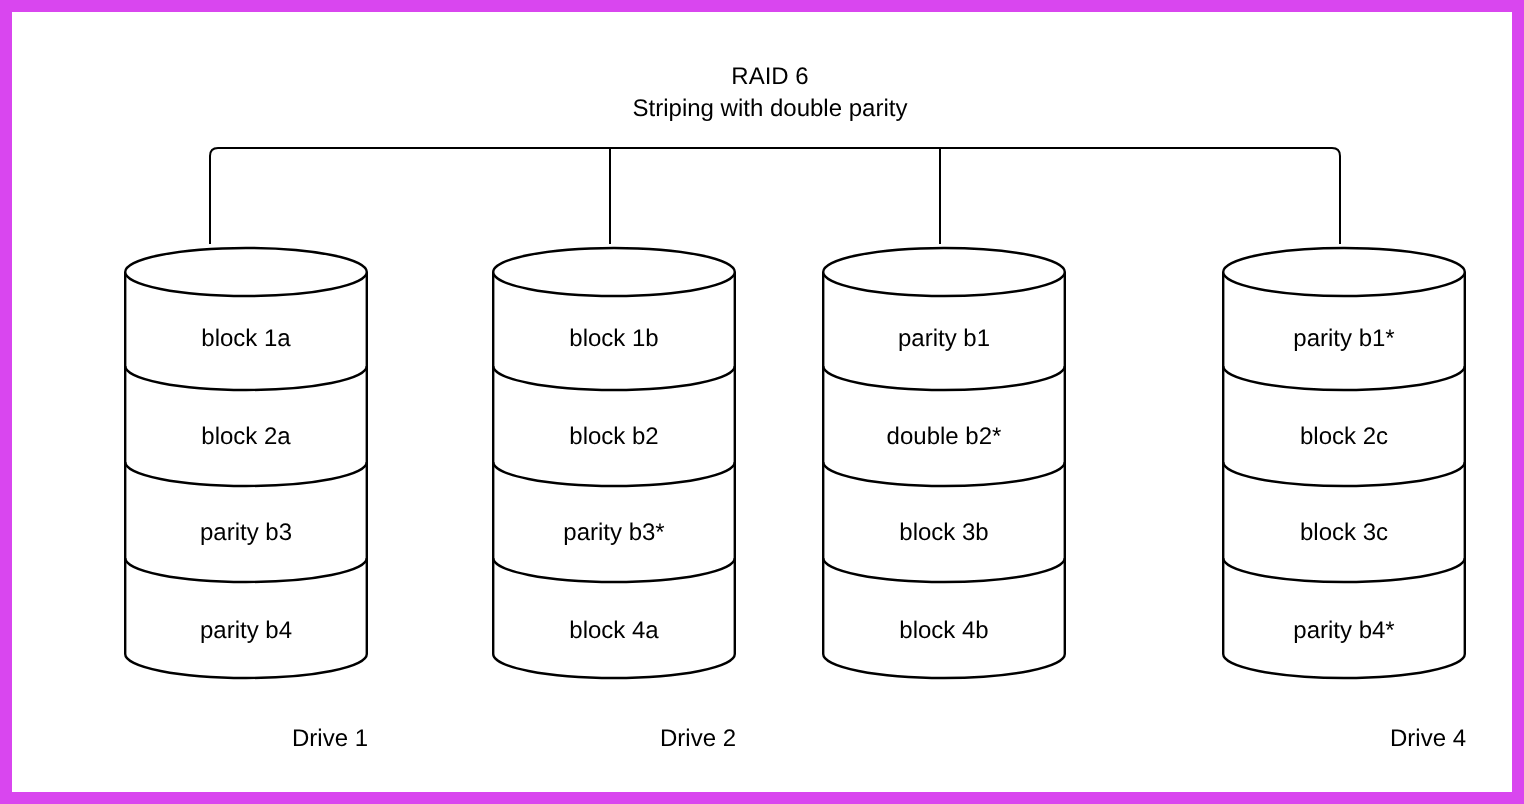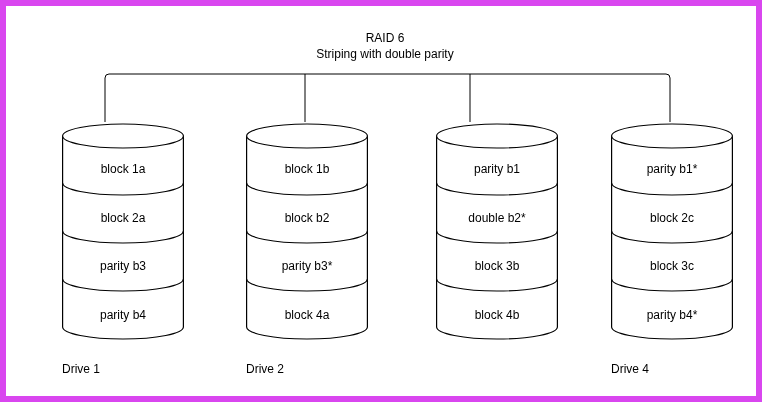--- a/index.html
+++ b/index.html
@@ -47,27 +47,27 @@
   }
   .seg-0 { top: 40px; }
   .seg-1 { top: 89px; }
   .seg-2 { top: 137px; }
   .seg-3 { top: 186px; text-align: center; }
   .drive-name {
     position: absolute;
     top: 240px;
     left: 0;
     width: 122px;
-    text-align: left;
+    text-align: right;
     font-size: 12px;
     line-height: 16px;
   }
   .d0 { left: 40px; margin-left: 16px; }
   .d1 { left: 240px; }
-  .d2 { left: 405px; margin-left: 25px; }
+  .d2 { left: 405px; }
   .d3 { left: 605px; }
 </style>
 </head>
 <body>
 
 <div class="canvas">
 
   <div class="titles">
     <div>RAID 6</div>
     <div>Striping with double parity</div>

